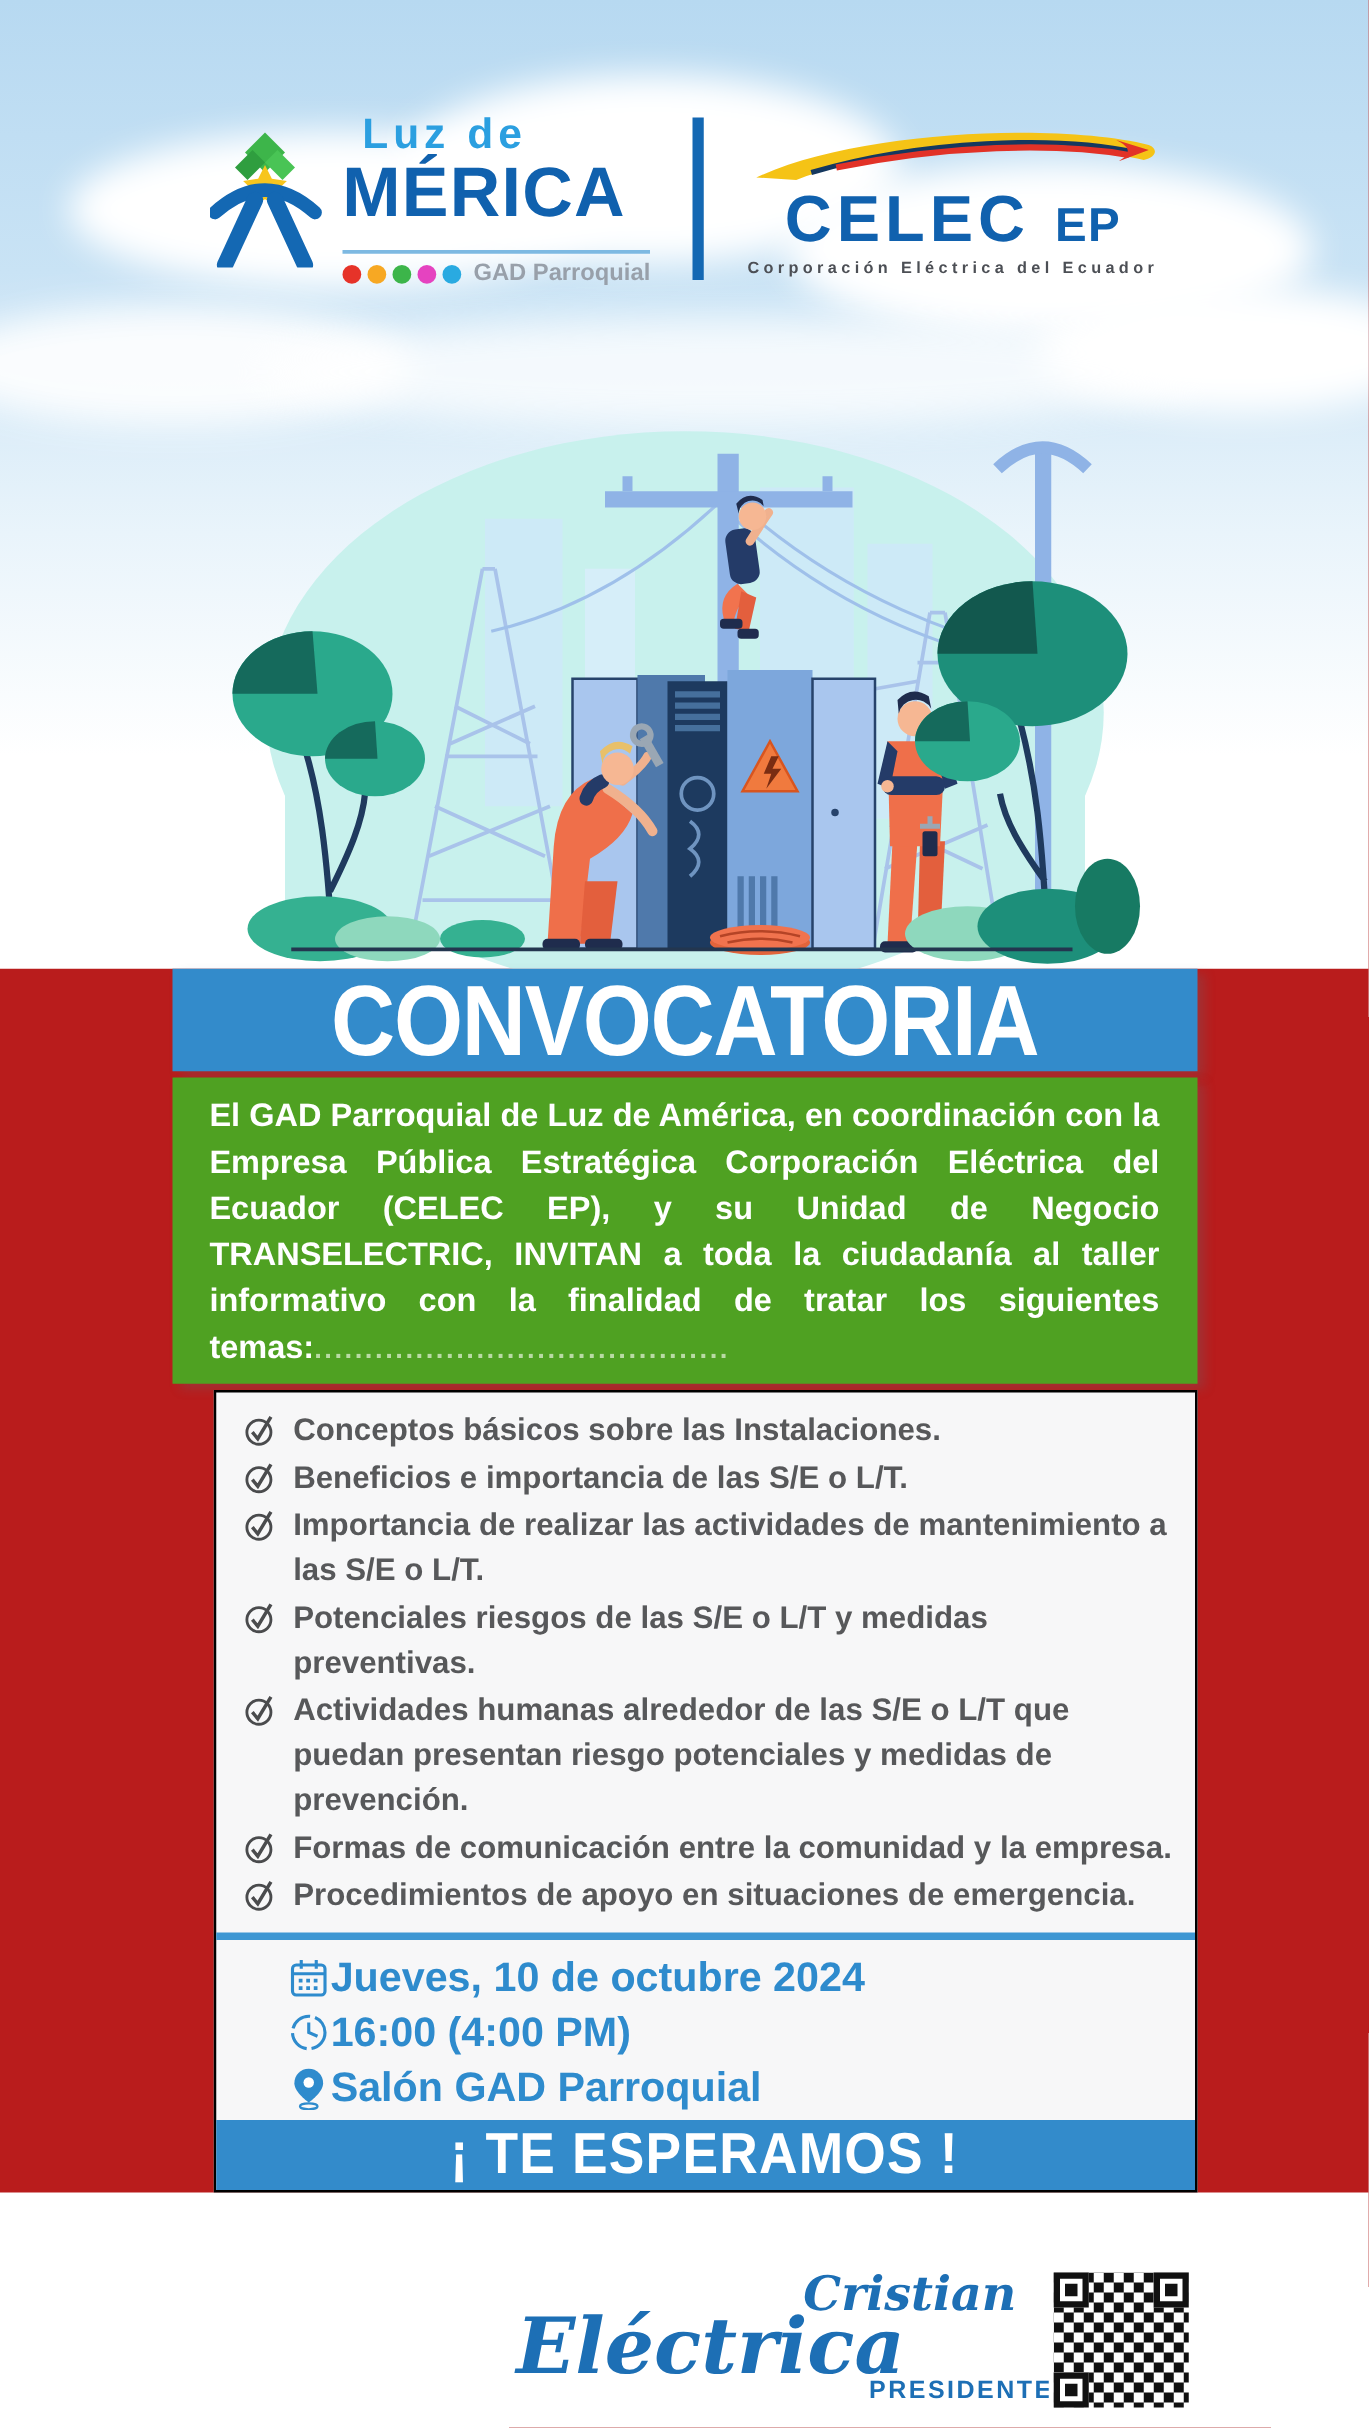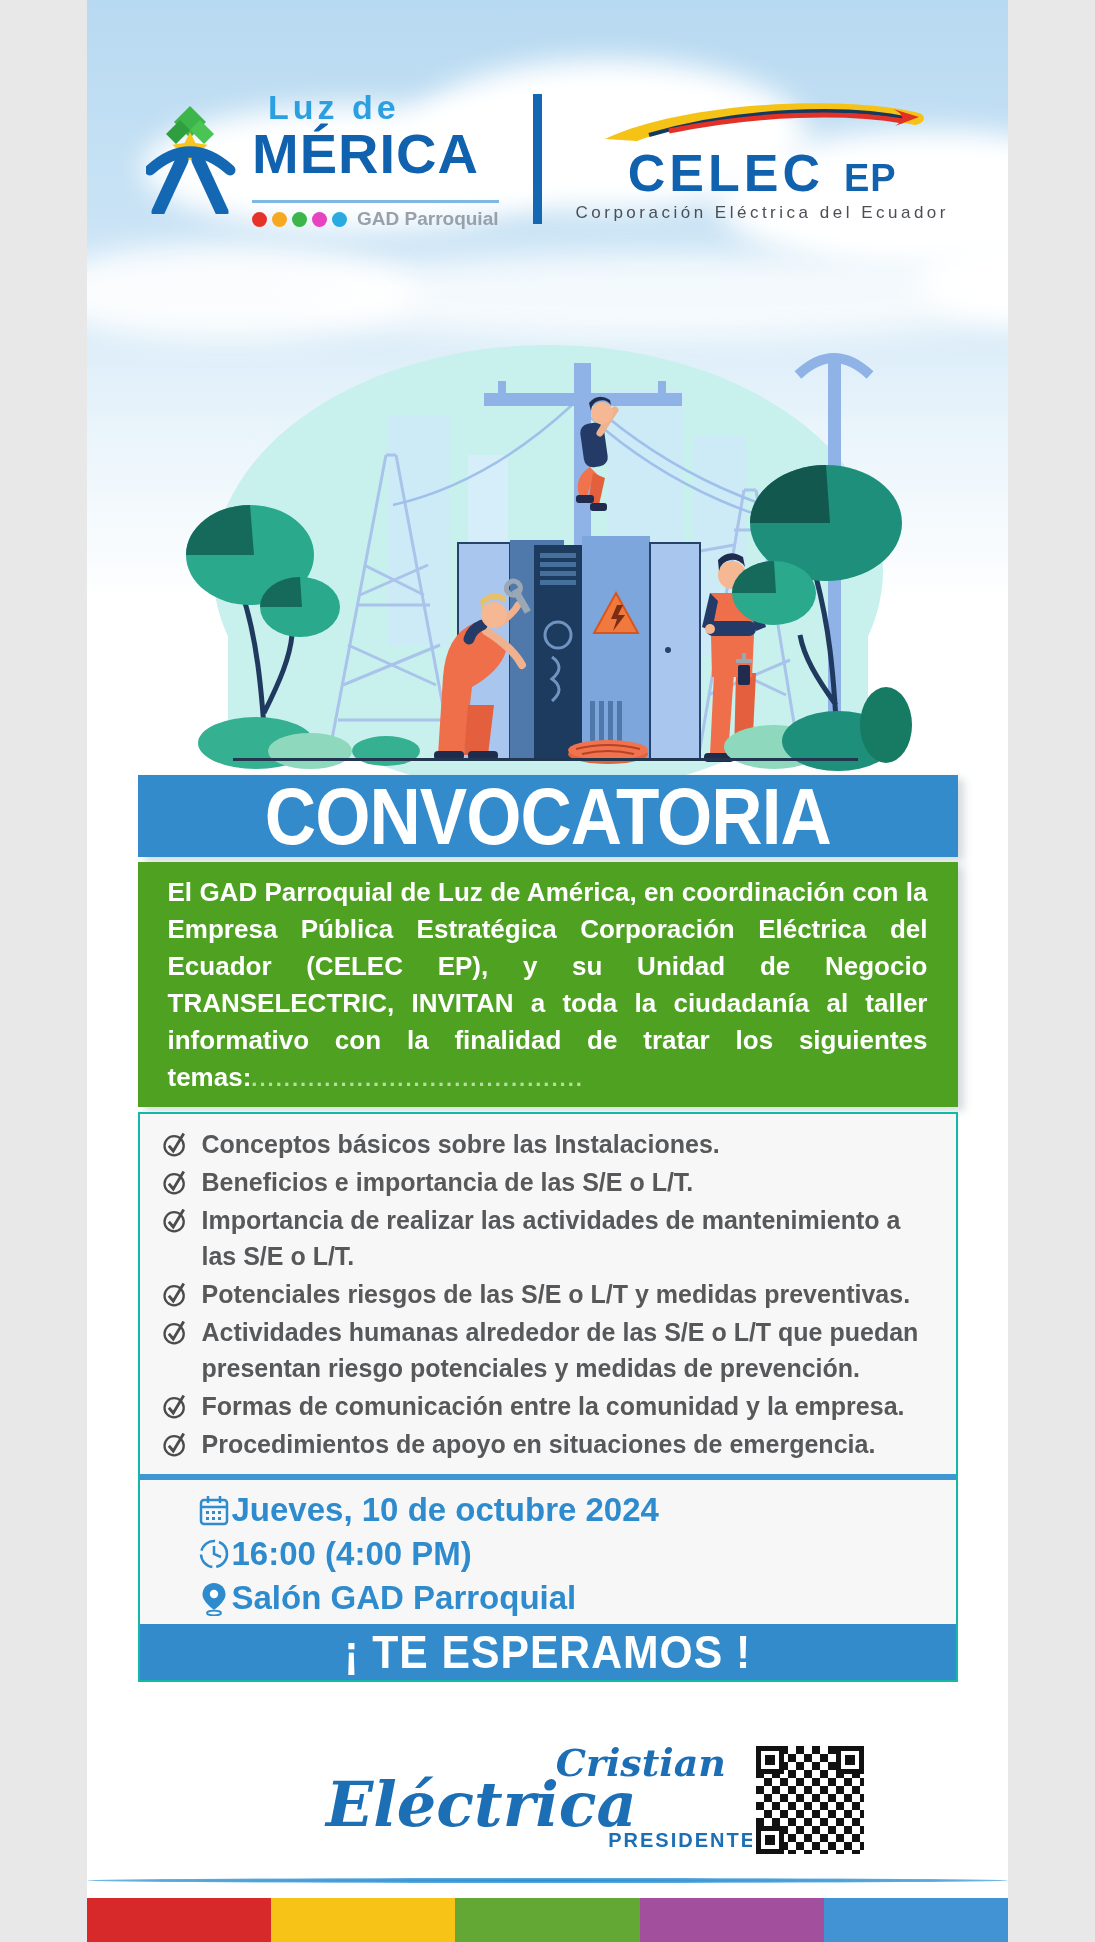--- a/index.html
+++ b/index.html
@@ -1,18 +1,18 @@
 <!DOCTYPE html>
 <html><head>
 <meta charset="utf-8">
 <style>
   * { margin:0; padding:0; box-sizing:border-box; }
   html,body { background:#e8e8e8; }
   body { font-family:"Liberation Sans", sans-serif; }
-  .page { width:921px; height:1942px; margin:0 auto; background:#ffffff; position:relative; overflow:hidden; }
+  .page { width:1095px; height:1942px; margin:0 auto; background:#b91c1c; position:relative; overflow:hidden; }
 
   
   .sky { position:relative; width:100%; height:775px;
          background:linear-gradient(180deg,#b7d9f1 0%,#c9e3f5 28%,#e9f4fb 55%,#ffffff 78%); overflow:hidden; }
   .cloud { position:absolute; background:#fff; border-radius:50%; filter:blur(14px); }
   .c1 { left:55px;  top:105px; width:430px; height:125px; }
   .c2 { left:320px; top:60px;  width:400px; height:150px; }
   .c3 { left:630px; top:130px; width:420px; height:140px; }
   .c4 { left:830px; top:230px; width:320px; height:100px; }
   .c5 { left:-50px; top:245px; width:380px; height:95px; opacity:.9; }
@@ -25,35 +25,35 @@
   .luz-line2 { color:#1061ae; font-size:56px; font-weight:800; letter-spacing:1px; line-height:.95; }
   .luz-sub { display:flex; align-items:center; gap:10px; margin-top:20px; border-top:3px solid #7db9e2; padding-top:5px; }
   .luz-dots { display:flex; gap:5px; }
   .luz-dots span { width:15px; height:15px; border-radius:50%; display:inline-block; }
   .d1{background:#e63329}.d2{background:#f7a823}.d3{background:#3cb54a}.d4{background:#e543c0}.d5{background:#29aae1}
   .luz-tag { color:#98a0aa; font-size:19px; font-weight:bold; }
   .logo-divider { width:9px; height:130px; background:#1468b3; }
   .logo-celec { display:flex; flex-direction:column; align-items:center; }
   .celec-name { color:#1061ae; font-size:52px; font-weight:800; letter-spacing:4px; line-height:1; display:flex; align-items:baseline; gap:20px; }
   .celec-name .ep { font-size:38px; font-weight:800; letter-spacing:1px; }
-  .celec-tag { color:#4c4f55; font-size:17px; font-weight:normal; letter-spacing:3.5px; margin-top:4px; }
+  .celec-tag { color:#4c4f55; font-size:13px; font-weight:bold; letter-spacing:3.5px; margin-top:4px; }
 
   .illus { position:absolute; bottom:0; left:50%; transform:translateX(-50%); z-index:2; }
 
   
   .col { width:820px; margin:0 auto; position:relative; z-index:4; }
   .banner { background:#338bcb; height:82px; display:flex; align-items:center; justify-content:center;
             box-shadow:6px 4px 8px rgba(90,110,125,.25); }
   .banner-title { color:#fff; font-size:74px; font-weight:800; letter-spacing:-1px; transform:scale(.96,1.08); white-space:nowrap; }
 
   .green { background:#4fa122; margin-top:5px; padding:12px 30px 10px; box-shadow:6px 4px 8px rgba(90,110,125,.25); }
   .green p { color:#fff; font-size:26px; font-weight:bold; line-height:37px; text-align:justify; }
   .green .dots-trail { color:#b9dba4; letter-spacing:2px; font-size:22px; }
 
-  .panel { margin-top:5px; background:#f7f7f8; border:2px solid #14b8a6; }
+  .panel { margin-top:5px; background:#f7f7f8; border:2px solid #000000;margin-left:33px; }
   .checklist { list-style:none; padding:12px 16px 10px 20px; }
   .checklist li { display:flex; gap:12px; color:#57585a; font-size:25px; font-weight:bold; line-height:36px; margin-bottom:2px; }
   .checklist .ck { flex:0 0 30px; padding-top:4px; }
   .blue-divider { height:6px; background:#3e97d3; }
   .details { padding:8px 0 4px 56px; }
   .detail-row { display:flex; align-items:center; height:44px; }
   .detail-row .txt { color:#2e8bcd; font-size:33px; font-weight:800; letter-spacing:0; }
   .closing { background:#338bcb; height:56px; display:flex; align-items:center; justify-content:center; }
   .closing .txt { color:#fff; font-size:44px; font-weight:800; letter-spacing:1px; transform:scale(.97,1.05); }
 

